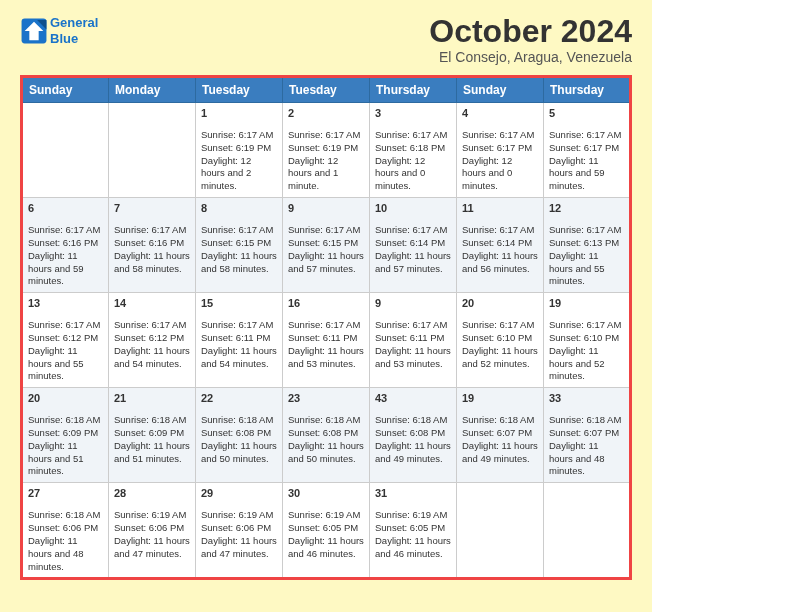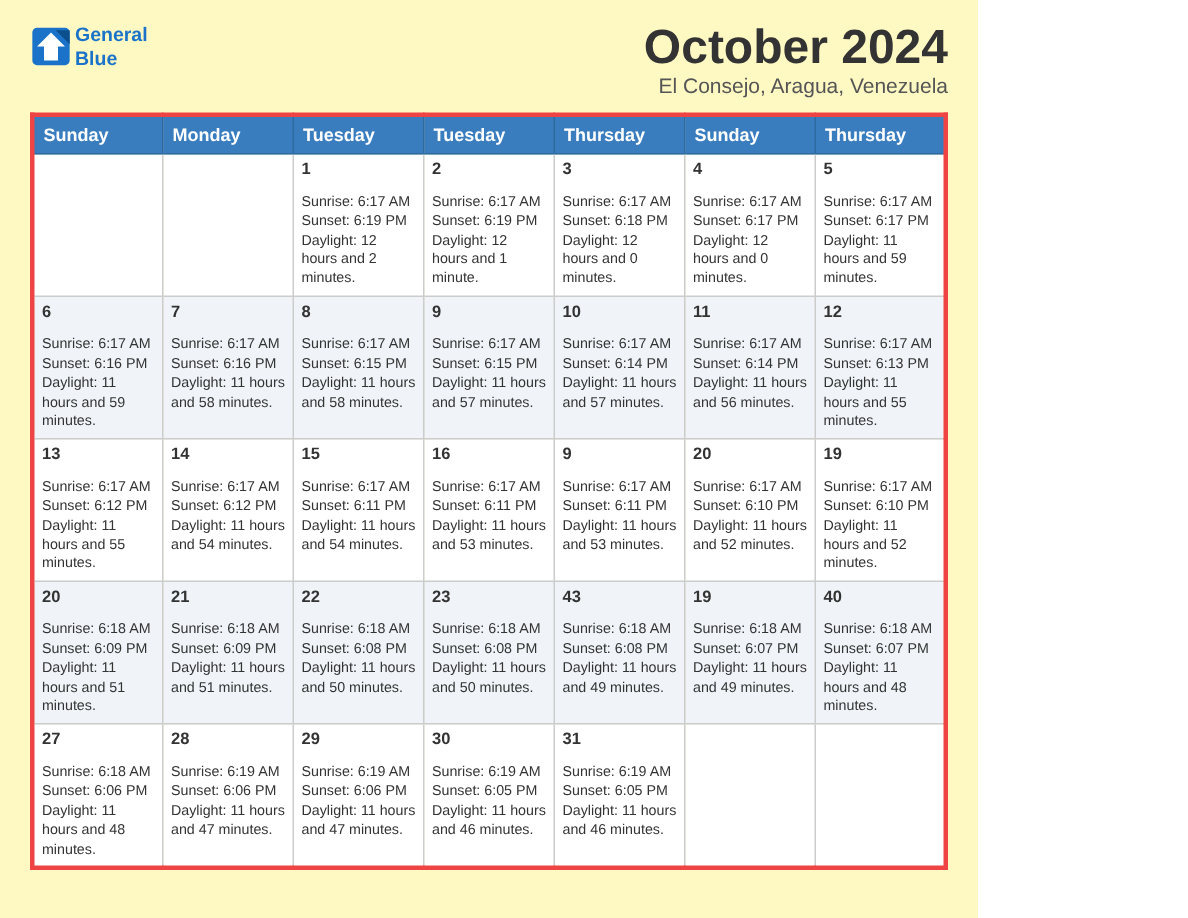--- a/index.html
+++ b/index.html
@@ -339,21 +339,21 @@
           </td>
           <td>
             <span class="day-num">19</span>
             <div class="cell-content">
               <div>Sunrise: 6:18 AM</div>
               <div>Sunset: 6:07 PM</div>
               <div>Daylight: 11 hours and 49 minutes.</div>
             </div>
           </td>
           <td>
-            <span class="day-num">40</span>
+            <span class="day-num">33</span>
             <div class="cell-content">
               <div>Sunrise: 6:18 AM</div>
               <div>Sunset: 6:07 PM</div>
               <div>Daylight: 11 hours and 48 minutes.</div>
             </div>
           </td>
         </tr>
         <tr>
           <td>
             <span class="day-num">27</span>

